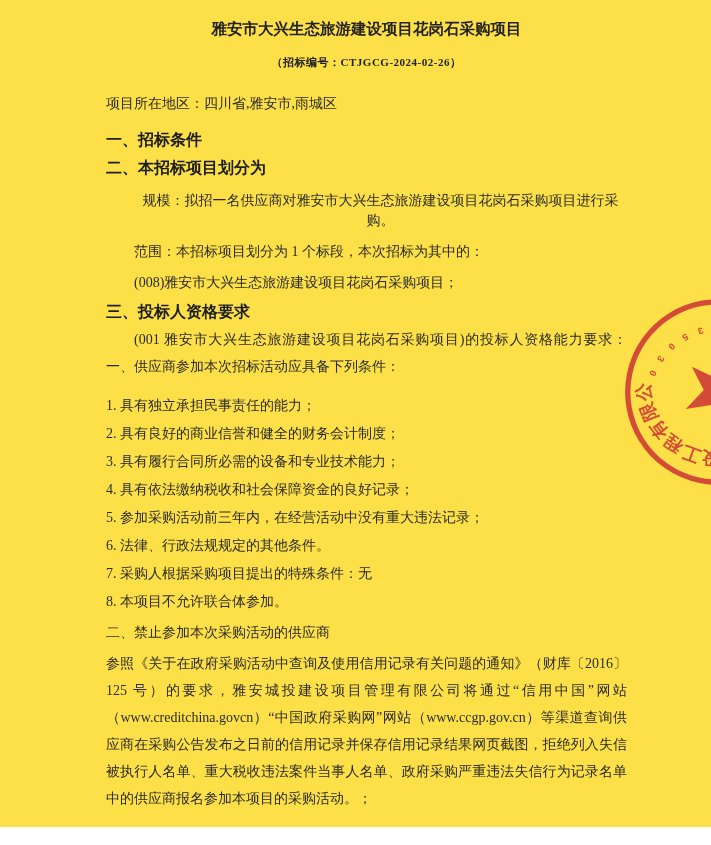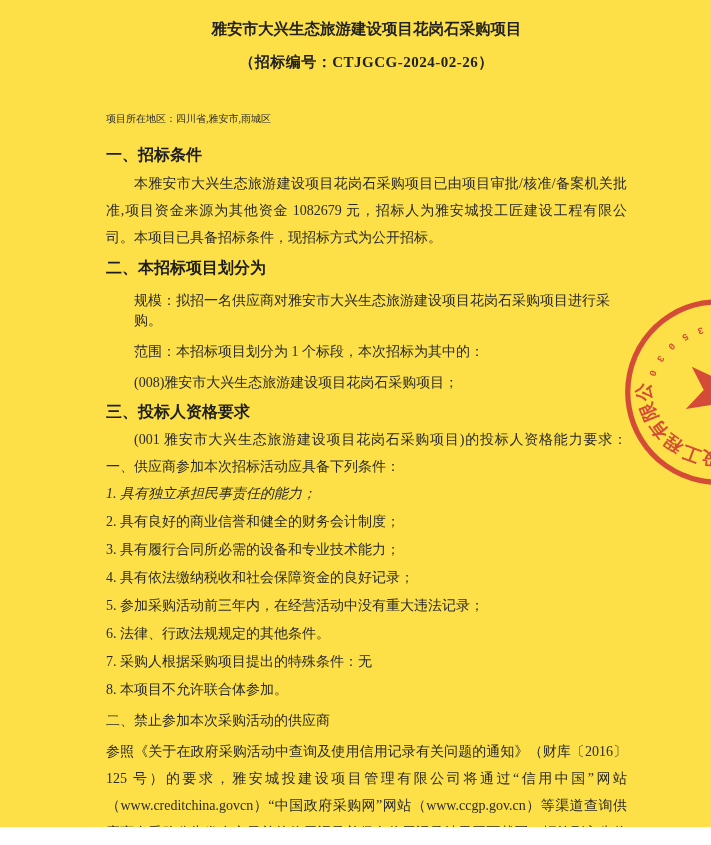--- a/index.html
+++ b/index.html
@@ -8,39 +8,39 @@
     background:#fde047; overflow:hidden;
     font-family:"Liberation Serif","DejaVu Serif",serif;
     color:#2a2a2a;
   }
   .content { position:absolute; left:106px; top:0; width:521px; }
   .doc-title {
     margin:18px 0 0; text-align:center; font-size:15.5px; line-height:21px;
     font-weight:700; color:#222;
   }
   .doc-subtitle {
-    margin:13px 0 0; text-align:center; font-size:15px; line-height:20px;
+    margin:13px 0 0; text-align:center; font-size:11px; line-height:20px;
     font-weight:600; color:#222; letter-spacing:0.5px;
   }
-  .location { margin:37px 0 0; font-size:10px; line-height:20px; }
+  .location { margin:22px 0 0; font-size:14px; line-height:20px; }
   h2.sec {
     margin:15px 0 0; font-size:16px; line-height:22px; font-weight:700; color:#1d1d1d;
     font-family:Liberation Serif, serif;
   }
   h2.sec2 { margin:6px 0 0; }
   h2.sec3 { margin:8px 0 0; }
   .para {
     margin:4px 0 0; font-size:14px; line-height:27px;
     text-align:justify; text-indent:2em;
   }
   .line { margin:11px 0 0; font-size:14px; line-height:20px; padding-left:28px; }
-  .line.first { margin-top:12px; }
+  .line.first { margin-top:12px;text-align:center; }
   .intro { margin:3px 0 0; font-size:14px; line-height:27px; text-align:justify; text-indent:2em; }
   .req-item { margin:8px 0 0; font-size:14px; line-height:20px; }
-  .req-item.first { margin-top:4px;font-style:italic; }
+  .req-item.first { margin-top:16px; }
   .sub-heading { margin:11px 0 0; font-size:14px; line-height:20px; }
   .closing {
     margin:7px 0 0; font-size:14px; line-height:27px; text-align:justify;
   }
   
   .stamp {
     position:absolute; left:622px; top:296px; width:192px; height:192px;
     transform:rotate(170deg); opacity:0.87; pointer-events:none;
   }
   .stamp svg { width:100%; height:100%; display:block; }
@@ -51,21 +51,20 @@
 <div class="page">
 
   <div class="content">
 
     <div class="doc-title">雅安市大兴生态旅游建设项目花岗石采购项目</div>
     <div class="doc-subtitle">（招标编号：CTJGCG-2024-02-26）</div>
 
     <div class="location">项目所在地区：四川省,雅安市,雨城区</div>
 
     <h2 class="sec">一、招标条件</h2>
-    <p class="para">本雅安市大兴生态旅游建设项目花岗石采购项目已由项目审批/核准/备案机关批准,项目资金来源为其他资金 1082679 元，招标人为雅安城投工匠建设工程有限公司。本项目已具备招标条件，现招标方式为公开招标。</p>
 
     <h2 class="sec sec2">二、本招标项目划分为</h2>
     <p class="line first">规模：拟招一名供应商对雅安市大兴生态旅游建设项目花岗石采购项目进行采购。</p>
     <p class="line">范围：本招标项目划分为 1 个标段，本次招标为其中的：</p>
     <p class="line">(008)雅安市大兴生态旅游建设项目花岗石采购项目；</p>
 
     <h2 class="sec sec3">三、投标人资格要求</h2>
     <p class="intro">(001 雅安市大兴生态旅游建设项目花岗石采购项目)的投标人资格能力要求：一、供应商参加本次招标活动应具备下列条件：</p>
 
     <p class="req-item first">1. 具有独立承担民事责任的能力；</p>

